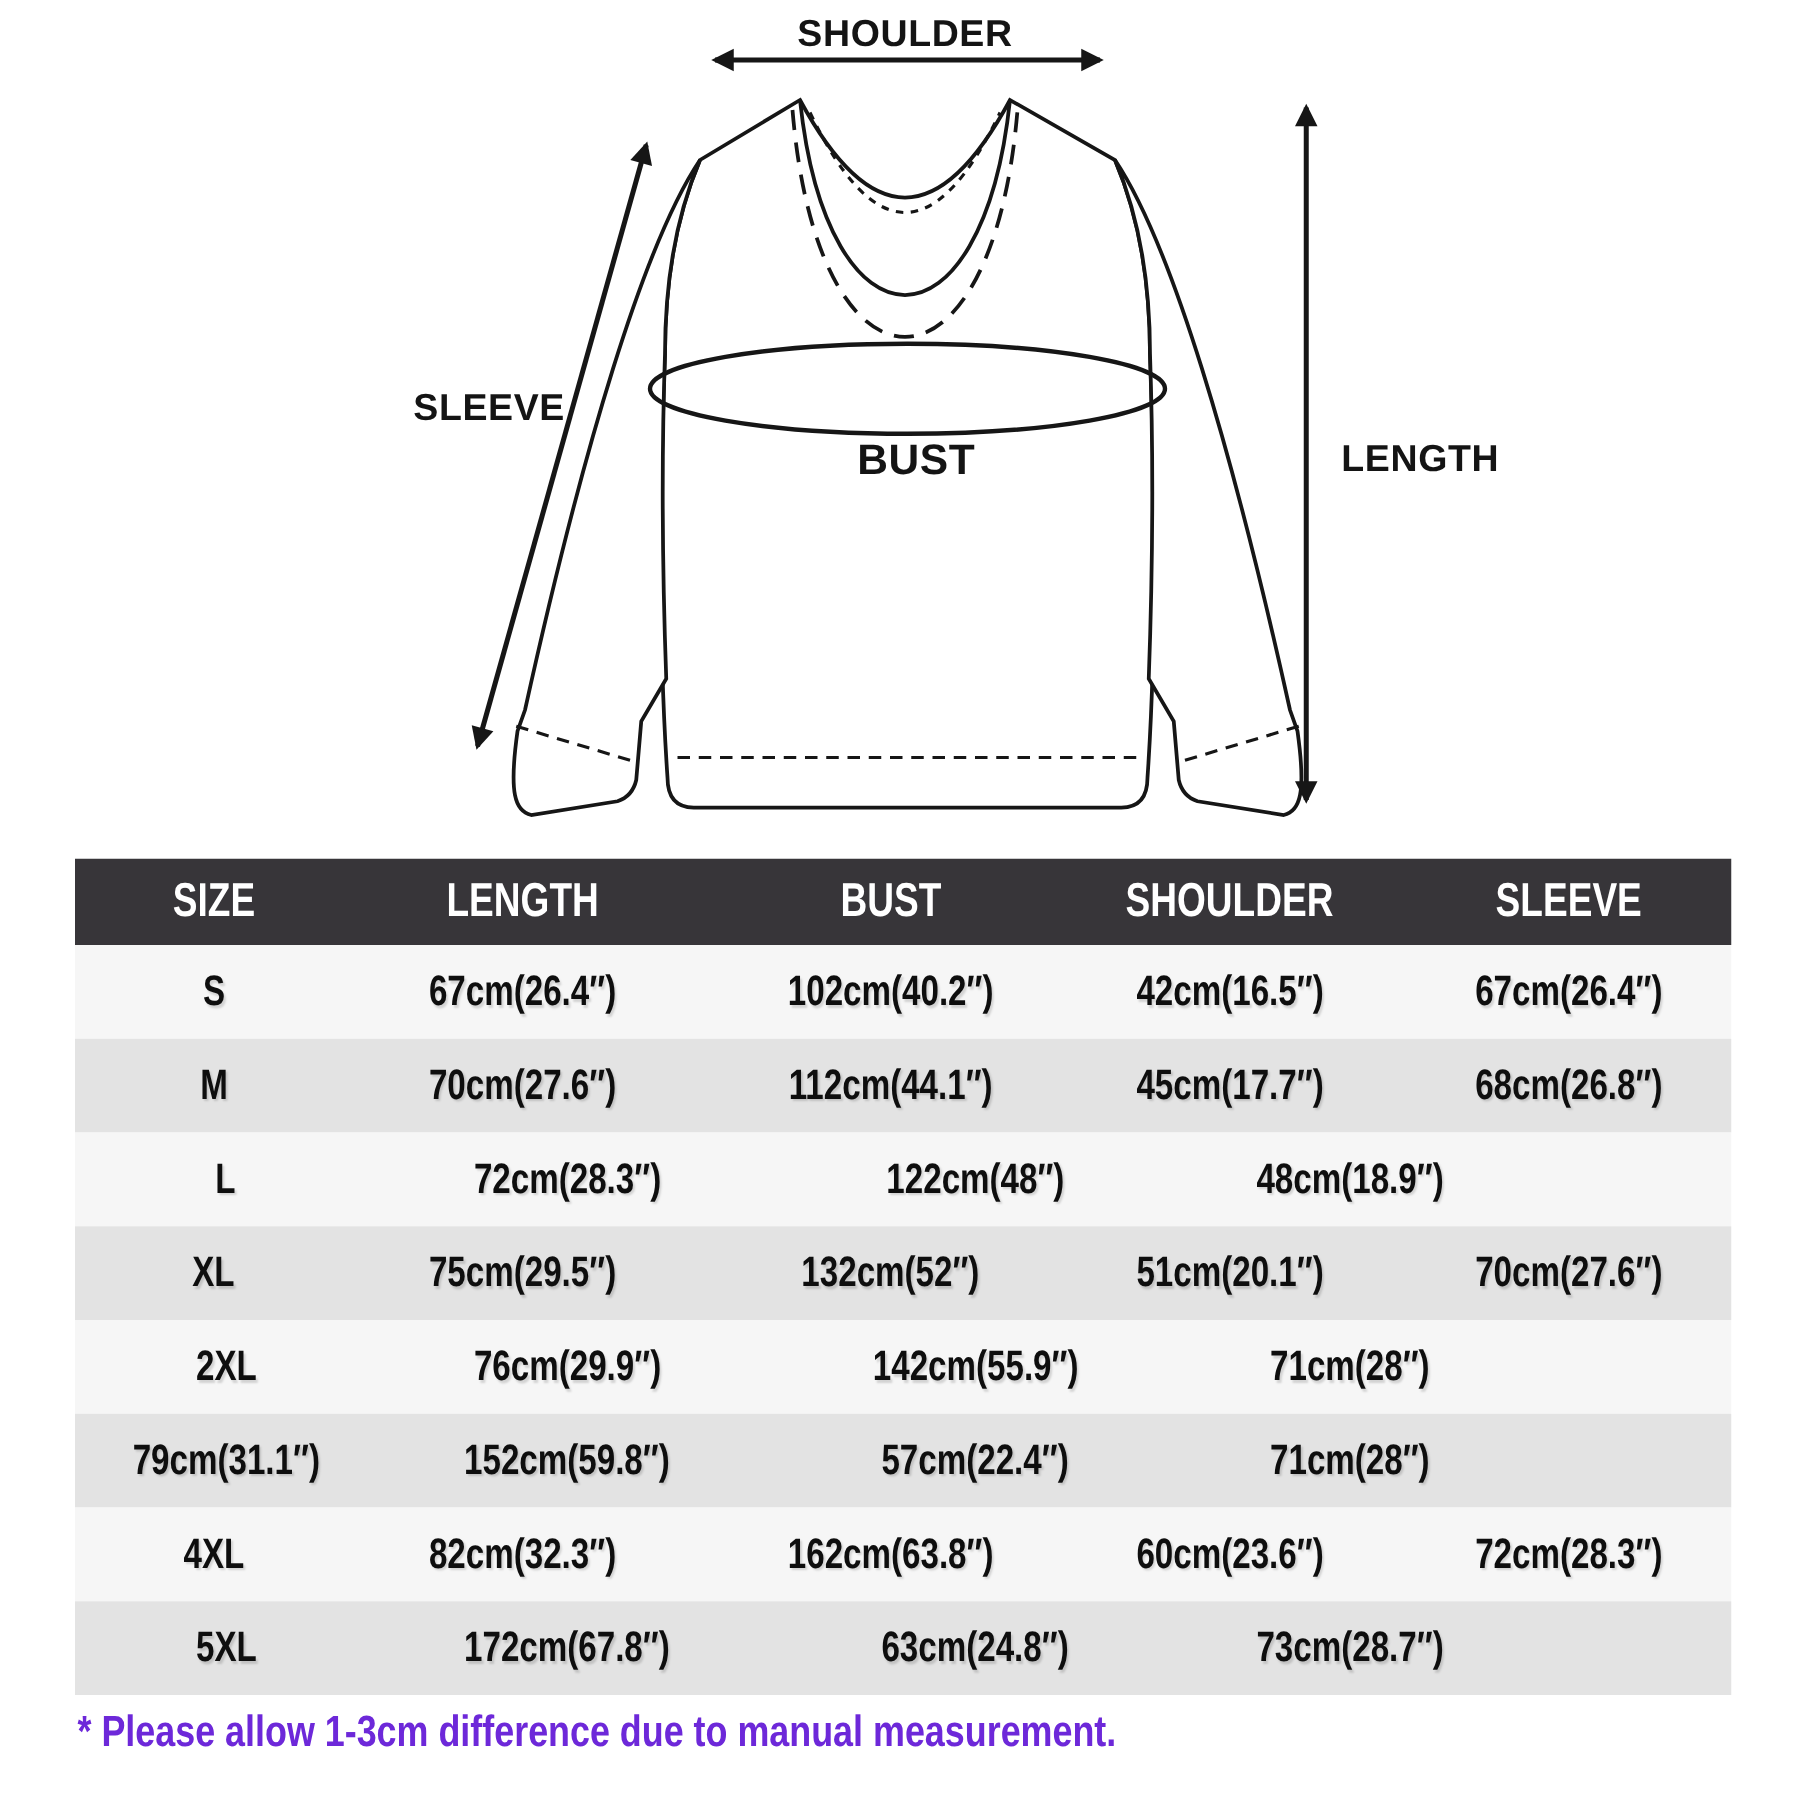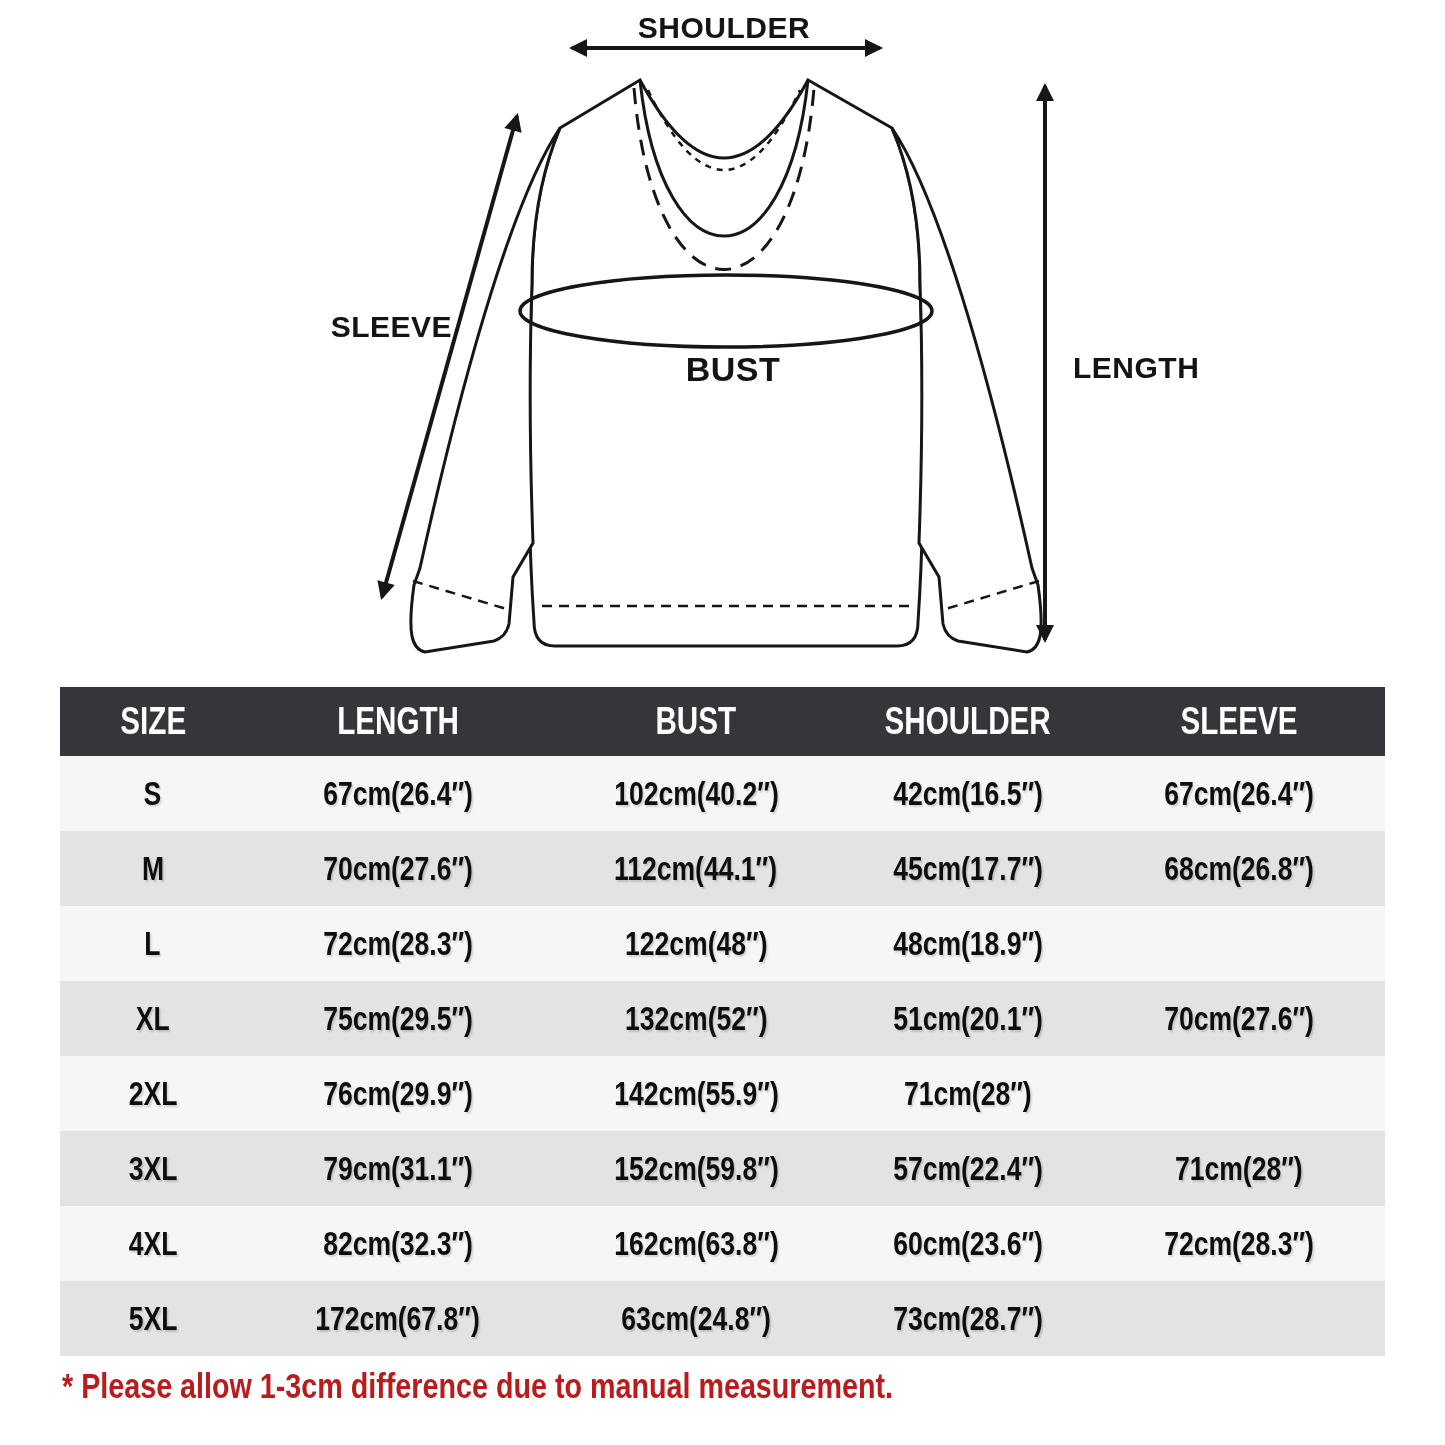--- a/index.html
+++ b/index.html
@@ -29,42 +29,42 @@
   .thead{
     display:flex;height:69px;align-items:center;
   }
   .trow{
     display:flex;height:75px;align-items:center;
   }
   .trow.light{background:#f6f6f6;}
   .trow.dark{background:#e3e3e3;}
   .cell{
     display:flex;align-items:center;justify-content:center;
-    height:100%;overflow:visible;
+    height:100%;overflow:visible;padding-left:28px;
   }
   .cell:nth-child(1){width:14%;}
   .cell:nth-child(2){width:23%;}
   .cell:nth-child(3){width:22%;}
   .cell:nth-child(4){width:19%;}
   .cell:nth-child(5){width:22%;}
   .thead .cell{
     color:#ffffff;font-size:38px;font-weight:bold;
   }
   .trow .cell{
     color:#0e0e0e;font-size:34px;font-weight:bold;
     text-shadow:2px 2px 2px rgba(0,0,0,0.15);
   }
   .cx{
     display:inline-block;transform:scaleX(0.78);transform-origin:center;
     white-space:nowrap;letter-spacing:0px;
   }
   
   .note{
     position:absolute;left:62px;top:1366px;
-    font-size:35px;font-weight:bold;color:#b91c1c;white-space:nowrap;
+    font-size:35px;font-weight:bold;color:#6d28d9;white-space:nowrap;
   }
   .note .cx{transform-origin:left center;transform:scaleX(0.82);}
 </style>
 </head>
 <body>
 
 <div class="diagram">
   <svg width="1445" height="690" viewBox="0 0 1445 690">
     <defs>
       <marker id="ah" viewBox="0 0 10 10" refX="8" refY="5" markerWidth="20" markerHeight="20" orient="auto-start-reverse" markerUnits="userSpaceOnUse">
@@ -227,23 +227,20 @@
         </div>
         <div class="cell">
           <span class="cx">142cm(55.9″)</span>
         </div>
         <div class="cell">
           <span class="cx">71cm(28″)</span>
         </div>
       </div>
       <div class="trow dark">
         <div class="cell">
-          <span class="cx">3XL</span>
-        </div>
-        <div class="cell">
           <span class="cx">79cm(31.1″)</span>
         </div>
         <div class="cell">
           <span class="cx">152cm(59.8″)</span>
         </div>
         <div class="cell">
           <span class="cx">57cm(22.4″)</span>
         </div>
         <div class="cell">
           <span class="cx">71cm(28″)</span>

